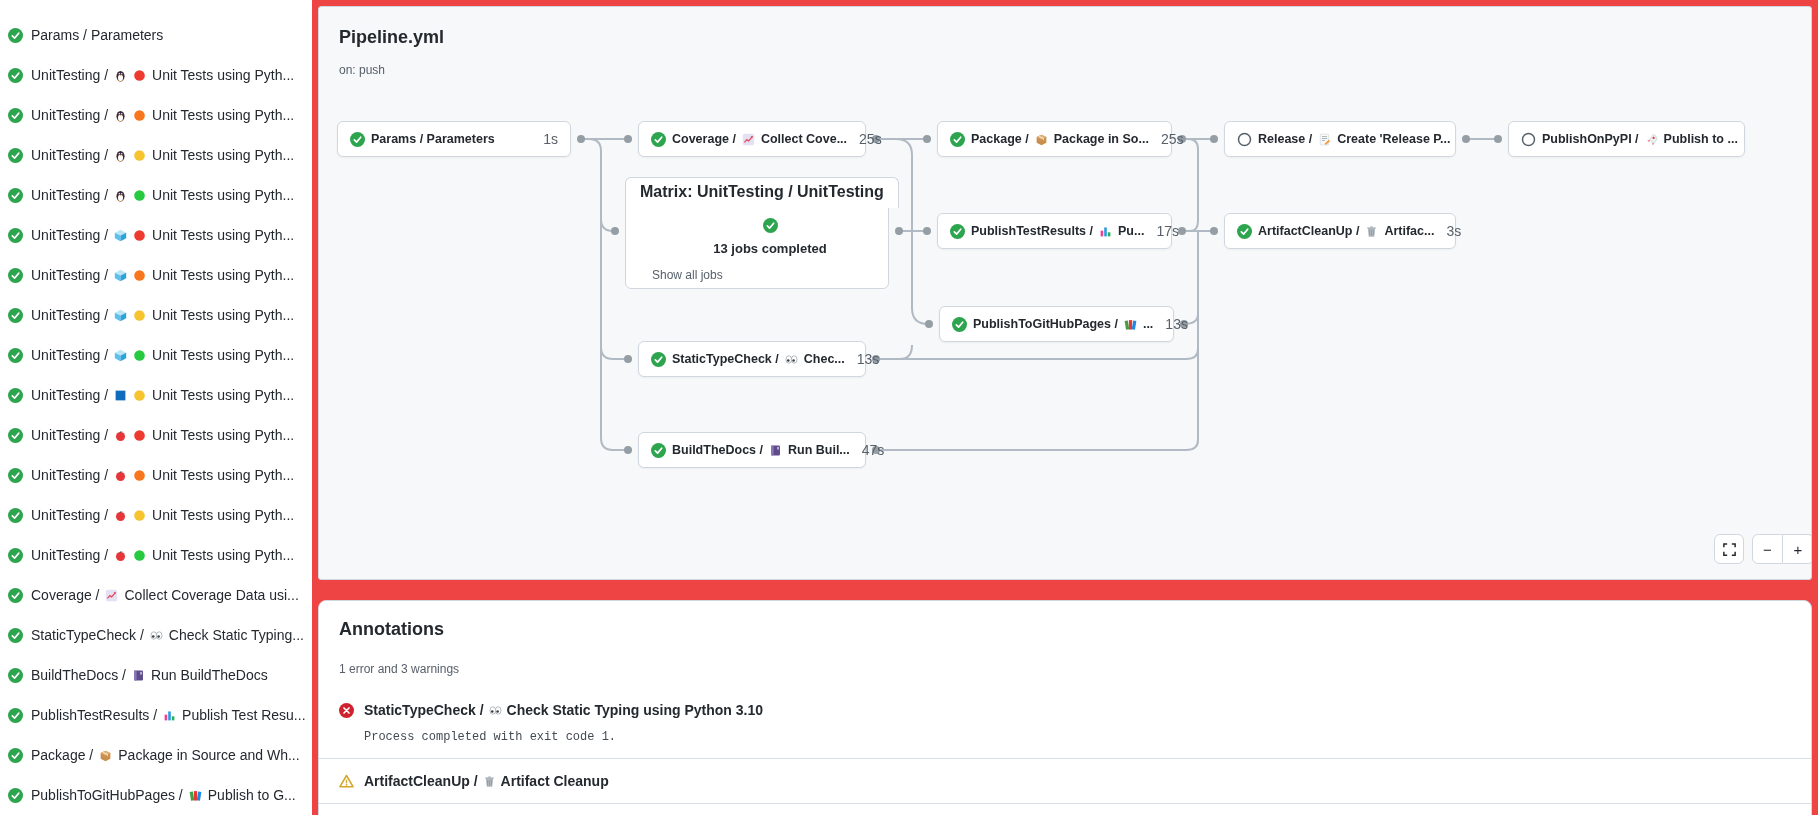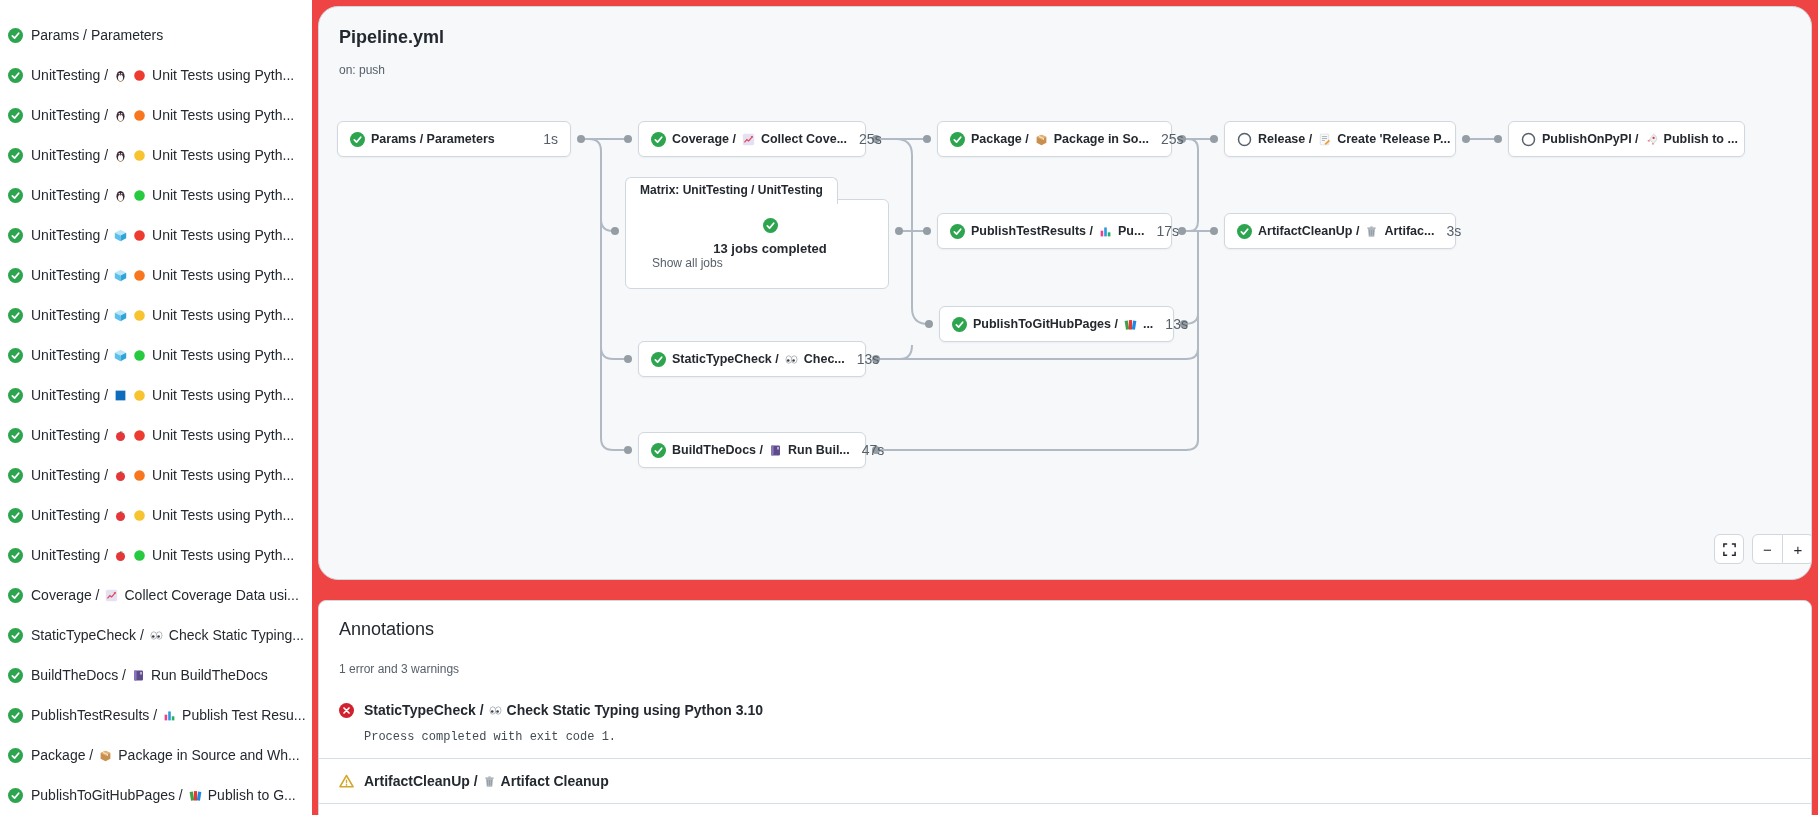--- a/index.html
+++ b/index.html
@@ -8,51 +8,51 @@
   
   .sidebar{position:absolute;left:0;top:0;width:312px;height:815px;padding-top:15px;box-sizing:border-box;background:#fff;}
   .sb-item{display:flex;align-items:center;height:40px;padding-left:8px;gap:8px;cursor:pointer;white-space:nowrap;overflow:hidden;}
   .sb-label{display:flex;align-items:center;gap:6px;font-size:14px;color:#24292f;}
   
   .icon{display:inline-flex;width:15px;height:15px;flex:0 0 auto;}
   .icon svg{width:100%;height:100%;display:block;}
   .icon.sm{width:13px;height:13px;}
   
   .graph-card{position:absolute;left:318px;top:6px;width:1494px;height:574px;background:#f6f8fa;
-              border:1px solid #d0d7de;border-radius:20px;box-sizing:border-box;overflow:hidden;}
+              border:1px solid #d0d7de;border-radius:3px;box-sizing:border-box;overflow:hidden;}
   .wf-title{position:absolute;left:20px;top:20px;font-size:18px;font-weight:700;color:#24292f;}
   .wf-trigger{position:absolute;left:20px;top:56px;font-size:12px;color:#57606a;}
   .edges{position:absolute;left:0;top:0;z-index:0;}
   .edges path{stroke:#b1bac4;stroke-width:2;fill:none;}
   .edges circle{fill:#959da5;}
   .node{position:absolute;height:36px;background:#fff;border:1px solid #d0d7de;border-radius:6px;
         box-sizing:border-box;display:flex;align-items:center;gap:6px;padding:0 12px;z-index:2;cursor:pointer;
         box-shadow:0 1px 2px rgba(31,35,40,.05);}
   .node .ntext{font-size:12.5px;font-weight:700;color:#24292f;white-space:nowrap;}
   .node .dur{margin-left:auto;font-size:14px;color:#57606a;padding-left:6px;}
   
   .matrix-tab{position:absolute;left:306px;top:170px;z-index:3;background:#fff;border:1px solid #d0d7de;border-bottom:none;
-              border-radius:6px 6px 0 0;font-size:12px;font-weight:700;padding:5px 14px 7px 14px;cursor:pointer;}
+              border-radius:6px 6px 0 0;font-size:16px;font-weight:700;padding:5px 14px 7px 14px;cursor:pointer;}
   .matrix-body{position:absolute;left:306px;top:192px;width:264px;height:90px;background:#fff;border:1px solid #d0d7de;
                border-radius:0 6px 6px 6px;box-sizing:border-box;z-index:2;padding:18px 0 0 26px;cursor:pointer;}
   .matrix-status{display:flex;align-items:center;gap:8px;font-size:13px;font-weight:700;flex-direction:column;}
-  .matrix-link{font-size:12px;color:#57606a;cursor:pointer;}
+  .matrix-link{margin-top:12px;font-size:12px;color:#57606a;cursor:pointer;}
   
   .controls{position:absolute;left:1395px;top:527px;display:flex;gap:8px;z-index:4;}
   .ctl-btn{background:#fff;border:1px solid #d0d7de;border-radius:6px;width:30px;height:30px;display:flex;
            align-items:center;justify-content:center;cursor:pointer;font-size:15px;color:#24292f;padding:0;
            font-family:"Liberation Sans",sans-serif;}
   .zoom-group{display:flex;}
   .zoom-group .ctl-btn{width:31px;border-radius:6px 0 0 6px;}
   .zoom-group .ctl-btn + .ctl-btn{border-left:none;border-radius:0 6px 6px 0;}
   
   .ann-card{position:absolute;left:318px;top:600px;width:1494px;height:240px;background:#fff;border:1px solid #d0d7de;
             border-radius:8px 8px 0 0;box-sizing:border-box;}
   .ann-header{padding:18px 20px 12px 20px;}
-  .ann-title{font-size:18px;font-weight:400;color:#24292f;}
+  .ann-title{font-size:18px;font-weight:700;color:#24292f;}
   .ann-summary{margin-top:22px;font-size:12px;color:#57606a;}
   .ann-row{display:flex;gap:10px;padding:14px 20px;border-bottom:1px solid #d8dee4;align-items:flex-start;}
   .ann-row .icon{margin-top:1px;}
   .ann-row-title{display:flex;align-items:center;gap:5px;font-size:14px;font-weight:700;color:#24292f;cursor:pointer;}
   .ann-row-msg{margin-top:12px;font-size:12px;color:#424a53;font-family:"Liberation Mono","DejaVu Sans Mono",monospace;}
 </style>
 </head>
 <body>
 
 <div class="app">

